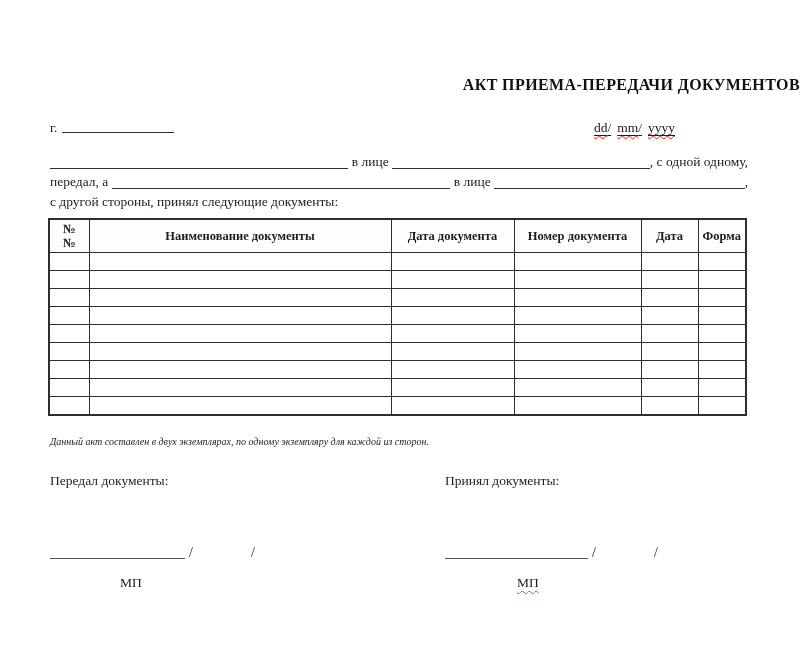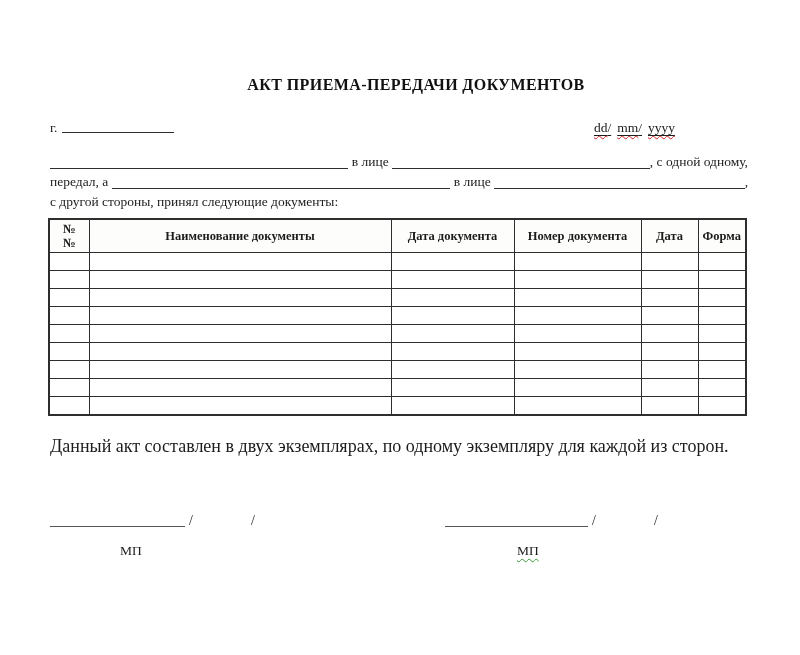--- a/index.html
+++ b/index.html
@@ -2,21 +2,21 @@
 <html><head>
 <meta charset="utf-8">
 <style>
   html,body{margin:0;padding:0;background:#fff;}
   .page{
     width:800px;height:655px;background:#ffffff;overflow:hidden;
     font-family:"Liberation Serif","DejaVu Serif",serif;color:#1c1c1c;
     box-sizing:border-box;
   }
   .title{
-    padding-top:76px;text-align:center;font-weight:bold;font-size:16px;
+    padding-top:76px;text-align:right;font-weight:bold;font-size:16px;
     letter-spacing:.4px;color:#111;margin-left:32px;
   }
   .date-row{
     display:flex;justify-content:space-between;align-items:flex-end;
     margin:26px 125px 0 50px;font-size:13.5px;
   }
   .city{display:flex;align-items:flex-end;}
   .city-blank{
     display:inline-block;width:112px;border-bottom:1px solid #2e2e2e;
     margin-left:5px;margin-bottom:3px;
@@ -35,21 +35,21 @@
     margin:6px 0 0 48px;border-collapse:collapse;width:699px;table-layout:fixed;
     border:2px solid #2e2e2e;
   }
   table.doc th,table.doc td{border:1px solid #2e2e2e;padding:0 3px;}
   table.doc th{
     font-size:12.5px;font-weight:bold;text-align:center;vertical-align:middle;
     height:32px;line-height:14px;background:#fdfdfc;
   }
   th.num-head{white-space:pre-line;}
   table.doc td{height:17px;font-size:12px;}
-  .note{margin:20px 52px 0 50px;font-size:18px;}
+  .note{margin:20px 52px 0 50px;font-size:10px;font-style:italic;}
   .sig-labels{display:flex;margin:26px 0 0 50px;font-size:13.5px;}
   .sig-left{width:395px;}
   .sig-row{display:flex;margin:56px 0 0 50px;font-size:14px;}
   .sigline{display:flex;align-items:flex-end;}
   .sblank{border-bottom:1px solid #555;margin-bottom:2px;}
   .sblank.w-left{width:135px;}
   .sblank.w-right{width:143px;}
   .slash1{margin-left:4px;}
   .slash2{margin-left:58px;}
   .mp-row{display:flex;margin:14px 8px 0 50px;font-size:13.5px;}
@@ -176,20 +176,24 @@
           <td></td>
           <td></td>
           <td></td>
           <td></td>
         </tr>
       </tbody>
   </table>
 
   <div class="note">Данный акт составлен в двух экземплярах, по одному экземпляру для каждой из сторон.</div>
 
+  <div class="sig-labels">
+    <div class="sig-left">Передал документы:</div>
+    <div>Принял документы:</div>
+  </div>
 
   <div class="sig-row">
     <div class="sig-left sigline">
       <span class="sblank w-left"></span>
       <span class="slash1">/</span>
       <span class="slash2">/</span>
     </div>
     <div class="sigline">
       <span class="sblank w-right"></span>
       <span class="slash1">/</span>

